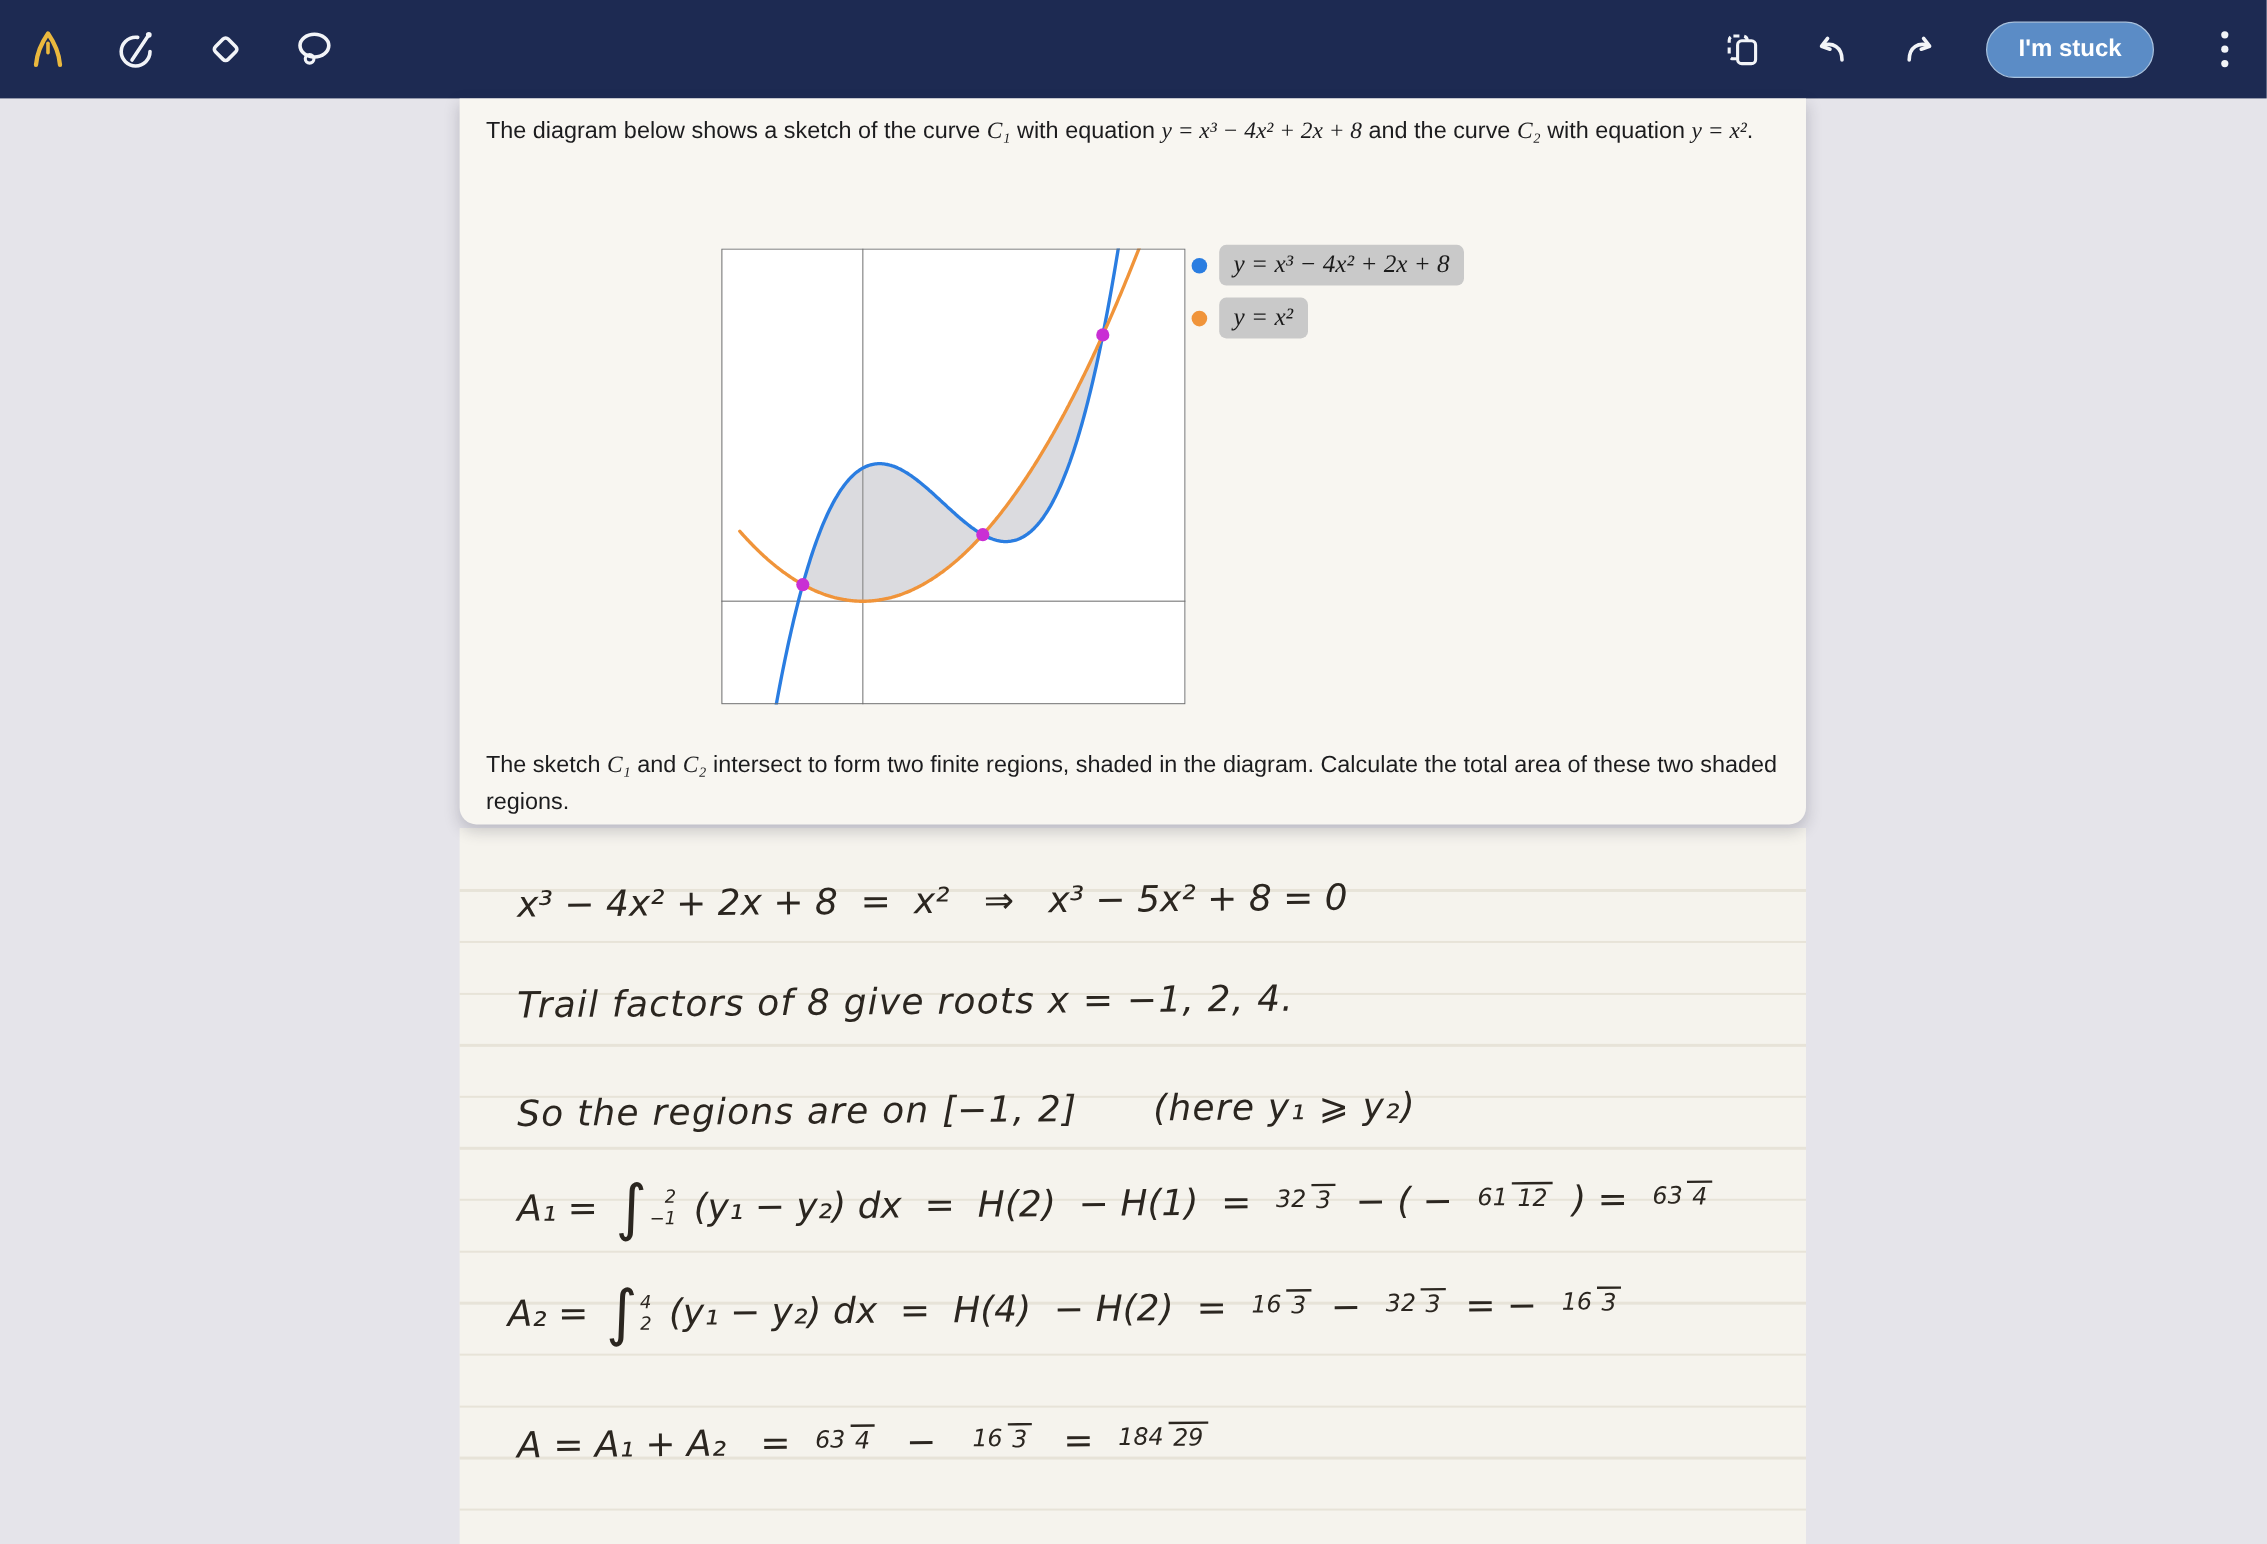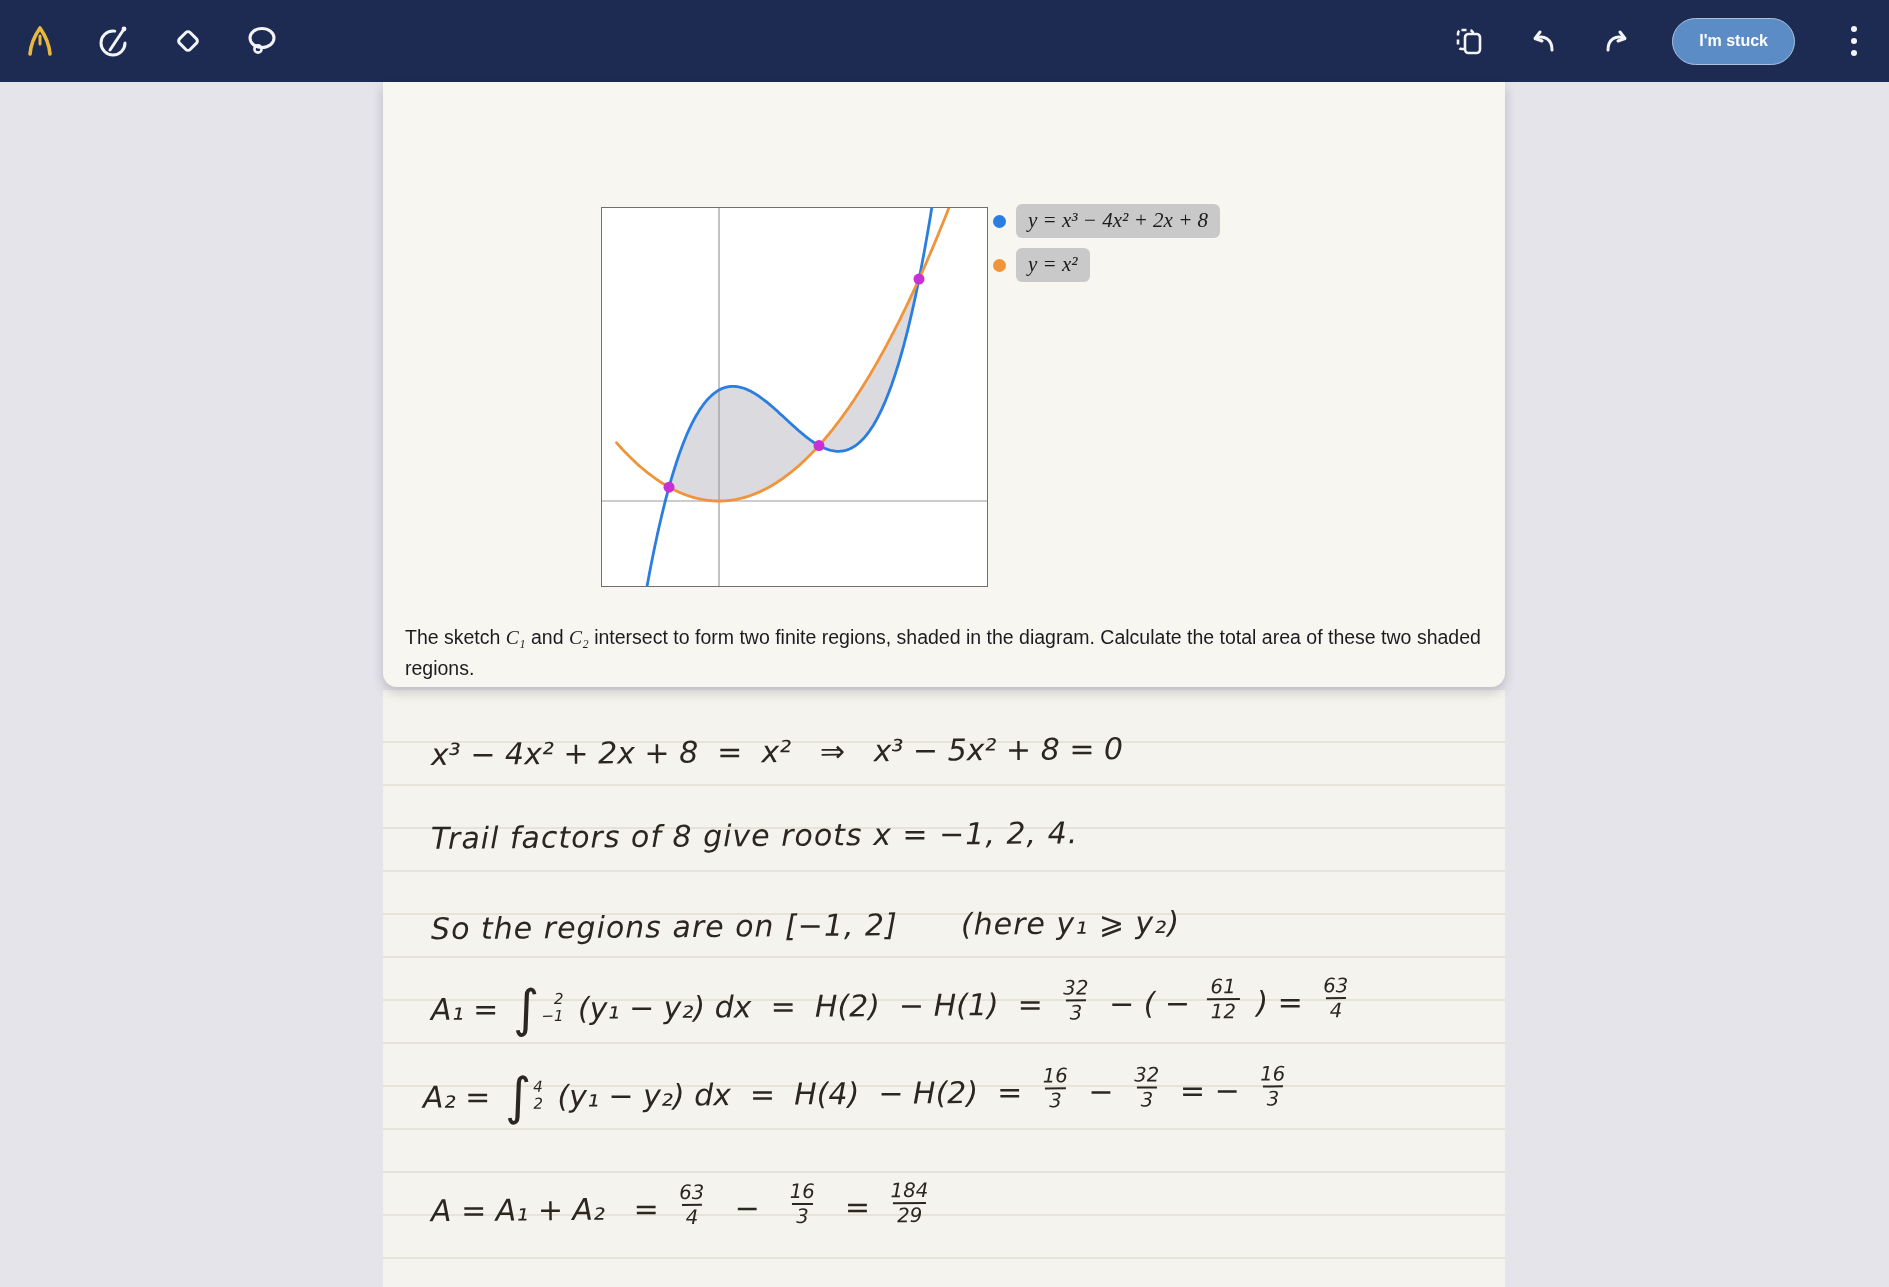--- a/index.html
+++ b/index.html
@@ -9,21 +9,21 @@
   
   .toolbar{position:absolute;top:0;left:0;width:1889px;height:82px;background:#1d2a52;
            display:flex;align-items:center;box-sizing:border-box;padding:0 26px 0 20px;}
   .tool-btn{width:40px;height:40px;border:none;background:transparent;padding:2px;
             display:flex;align-items:center;justify-content:center;cursor:pointer;margin-right:34px;}
   .tool-btn svg{width:36px;height:36px;}
   .spacer{flex:1;}
   .hist-btn{width:38px;height:38px;border:none;background:transparent;padding:2px;cursor:pointer;
             display:flex;align-items:center;justify-content:center;margin-right:36px;}
   .hist-btn svg{width:32px;height:32px;}
-  .pill{height:47px;border-radius:24px;color:#fff;font-weight:700;font-size:16px;
+  .pill{height:47px;border-radius:24px;color:#fff;font-weight:700;font-size:20px;
         font-family:"Liberation Sans",sans-serif;cursor:pointer;padding:0 26px;white-space:nowrap;}
   .pill.stuck{background:#5b8cc6;border:1.5px solid #a9c2de;margin-right:26px;}
   .pill.finished{background:#3f7ed2;border:1.5px solid #9cbfe8;}
   .kebab{border:none;background:transparent;margin-left:24px;cursor:pointer;
          display:flex;flex-direction:column;gap:6px;padding:6px;}
   .kebab i{width:6px;height:6px;border-radius:50%;background:#f2f4f8;display:block;}
 
   
   .card{position:absolute;left:383px;top:82px;width:1122px;height:605px;background:#f8f6f1;
         border-radius:0 0 14px 14px;box-shadow:0 5px 12px rgba(40,40,60,.22);z-index:3;}
@@ -47,21 +47,21 @@
         background-position:0 10px;z-index:1;}
   .work-line{position:absolute;left:48px;display:flex;align-items:center;white-space:pre;
              font-family:"DejaVu Sans",sans-serif;font-style:italic;font-size:30px;color:#2b2620;
              transform:rotate(-0.5deg);}
   .wl1{top:44px;}
   .wl2{top:128px;letter-spacing:1px;}
   .wl3{top:218px;letter-spacing:1px;}
   .wl4{top:292px;}
   .wl5{top:380px;left:40px;}
   .wl6{top:495px;}
-  .frac{display:inline-flex;flex-direction:column;align-items:center;line-height:1.1;
+  .frac{display:inline-flex;flex-direction:row;align-items:center;line-height:1.1;
         font-size:.66em;margin:0 7px;transform:translateY(-3px);}
   .frac .den{border-top:2.4px solid currentColor;padding:1px 4px 0;}
   .frac .num{padding:0 4px;}
   .intg{display:inline-flex;align-items:center;margin:0 5px;}
   .intg .glyph{font-size:1.7em;line-height:.85;}
   .intg .lims{display:inline-flex;flex-direction:column;font-size:.5em;line-height:1.15;margin-left:2px;}
   .intg .lims span:first-child{align-self:flex-end;}
 </style>
 </head>
 <body>
@@ -116,20 +116,21 @@
   <button class="pill stuck">I'm stuck</button>
 
   <button class="kebab">
     <i></i>
       <i></i>
       <i></i>
   </button>
 </header>
 
 <section class="card">
+  <p class="ptext" id="p1"><span>The diagram below shows a sketch of the curve </span><span class="math">C₁</span><span> with equation </span><span class="math">y = x³ − 4x² + 2x + 8</span><span> and the curve </span><span class="math">C₂</span><span> with equation </span><span class="math">y = x²</span><span>.</span></p>
 
   <div class="graph-wrap">
     <svg id="chart" viewBox="0 0 387 380">
         <path d="M68.0,280.1 L69.5,274.8 L71.0,269.7 L72.5,264.7 L74.0,259.9 L75.5,255.2 L77.0,250.8 L78.5,246.4 L80.0,242.3 L81.5,238.3 L83.0,234.4 L84.5,230.7 L86.0,227.2 L87.5,223.8 L89.0,220.5 L90.5,217.4 L92.0,214.4 L93.5,211.6 L95.0,208.9 L96.5,206.4 L98.0,203.9 L99.5,201.6 L101.0,199.5 L102.5,197.4 L104.0,195.5 L105.5,193.7 L107.0,192.0 L108.5,190.4 L110.0,189.0 L111.5,187.6 L113.0,186.4 L114.5,185.3 L116.0,184.3 L117.5,183.3 L119.0,182.5 L120.5,181.8 L122.0,181.2 L123.5,180.7 L125.0,180.2 L126.5,179.9 L128.0,179.6 L129.5,179.5 L131.0,179.4 L132.5,179.3 L134.0,179.4 L135.5,179.6 L137.0,179.8 L138.5,180.1 L140.0,180.4 L141.5,180.8 L143.0,181.3 L144.5,181.9 L146.0,182.5 L147.5,183.2 L149.0,183.9 L150.5,184.7 L152.0,185.5 L153.5,186.4 L155.0,187.3 L156.5,188.3 L158.0,189.3 L159.5,190.3 L161.0,191.4 L162.5,192.5 L164.0,193.7 L165.5,194.9 L167.0,196.1 L168.5,197.4 L170.0,198.6 L171.5,199.9 L173.0,201.2 L174.5,202.5 L176.0,203.9 L177.5,205.2 L179.0,206.6 L180.5,208.0 L182.0,209.4 L183.5,210.8 L185.0,212.1 L186.5,213.5 L188.0,214.9 L189.5,216.3 L191.0,217.7 L192.5,219.0 L194.0,220.4 L195.5,221.7 L197.0,223.0 L198.5,224.3 L200.0,225.6 L201.5,226.9 L203.0,228.1 L204.5,229.3 L206.0,230.5 L207.5,231.6 L209.0,232.7 L210.5,233.8 L212.0,234.8 L213.5,235.8 L215.0,236.8 L216.5,237.7 L218.0,238.5 L219.5,239.3 L221.0,240.1 L222.5,240.8 L224.0,241.4 L225.5,242.0 L227.0,242.6 L228.5,243.0 L230.0,243.4 L231.5,243.7 L233.0,244.0 L234.5,244.2 L236.0,244.3 L237.5,244.3 L239.0,244.3 L240.5,244.1 L242.0,243.9 L243.5,243.6 L245.0,243.2 L246.5,242.8 L248.0,242.2 L249.5,241.5 L251.0,240.8 L252.5,239.9 L254.0,239.0 L255.5,237.9 L257.0,236.7 L258.5,235.4 L260.0,234.0 L261.5,232.5 L263.0,230.9 L264.5,229.2 L266.0,227.3 L267.5,225.4 L269.0,223.3 L270.5,221.0 L272.0,218.7 L273.5,216.2 L275.0,213.6 L276.5,210.8 L278.0,207.9 L279.5,204.9 L281.0,201.7 L282.5,198.4 L284.0,194.9 L285.5,191.3 L287.0,187.5 L288.5,183.6 L290.0,179.6 L291.5,175.3 L293.0,170.9 L294.5,166.4 L296.0,161.7 L297.5,156.8 L299.0,151.7 L300.5,146.5 L302.0,141.1 L303.5,135.5 L305.0,129.8 L306.5,123.8 L308.0,117.7 L309.5,111.4 L311.0,104.9 L312.5,98.3 L314.0,91.4 L315.5,84.3 L317.0,77.1 L318.0,72.1 L316.5,75.4 L315.0,78.7 L313.5,82.0 L312.0,85.2 L310.5,88.4 L309.0,91.6 L307.5,94.8 L306.0,97.9 L304.5,101.1 L303.0,104.2 L301.5,107.2 L300.0,110.3 L298.5,113.3 L297.0,116.3 L295.5,119.2 L294.0,122.2 L292.5,125.1 L291.0,128.0 L289.5,130.9 L288.0,133.7 L286.5,136.5 L285.0,139.3 L283.5,142.1 L282.0,144.8 L280.5,147.5 L279.0,150.2 L277.5,152.9 L276.0,155.5 L274.5,158.1 L273.0,160.7 L271.5,163.3 L270.0,165.8 L268.5,168.4 L267.0,170.9 L265.5,173.3 L264.0,175.8 L262.5,178.2 L261.0,180.6 L259.5,182.9 L258.0,185.3 L256.5,187.6 L255.0,189.9 L253.5,192.2 L252.0,194.4 L250.5,196.6 L249.0,198.8 L247.5,201.0 L246.0,203.1 L244.5,205.2 L243.0,207.3 L241.5,209.4 L240.0,211.4 L238.5,213.5 L237.0,215.5 L235.5,217.4 L234.0,219.4 L232.5,221.3 L231.0,223.2 L229.5,225.0 L228.0,226.9 L226.5,228.7 L225.0,230.5 L223.5,232.3 L222.0,234.0 L220.5,235.7 L219.0,237.4 L217.5,239.1 L216.0,240.7 L214.5,242.4 L213.0,243.9 L211.5,245.5 L210.0,247.1 L208.5,248.6 L207.0,250.1 L205.5,251.5 L204.0,253.0 L202.5,254.4 L201.0,255.8 L199.5,257.2 L198.0,258.5 L196.5,259.8 L195.0,261.1 L193.5,262.4 L192.0,263.6 L190.5,264.9 L189.0,266.0 L187.5,267.2 L186.0,268.4 L184.5,269.5 L183.0,270.6 L181.5,271.6 L180.0,272.7 L178.5,273.7 L177.0,274.7 L175.5,275.7 L174.0,276.6 L172.5,277.5 L171.0,278.4 L169.5,279.3 L168.0,280.1 L166.5,281.0 L165.0,281.8 L163.5,282.5 L162.0,283.3 L160.5,284.0 L159.0,284.7 L157.5,285.4 L156.0,286.0 L154.5,286.6 L153.0,287.2 L151.5,287.8 L150.0,288.3 L148.5,288.9 L147.0,289.3 L145.5,289.8 L144.0,290.3 L142.5,290.7 L141.0,291.1 L139.5,291.5 L138.0,291.8 L136.5,292.1 L135.0,292.4 L133.5,292.7 L132.0,292.9 L130.5,293.1 L129.0,293.3 L127.5,293.5 L126.0,293.7 L124.5,293.8 L123.0,293.9 L121.5,293.9 L120.0,294.0 L118.5,294.0 L117.0,294.0 L115.5,294.0 L114.0,293.9 L112.5,293.8 L111.0,293.7 L109.5,293.6 L108.0,293.5 L106.5,293.3 L105.0,293.1 L103.5,292.8 L102.0,292.6 L100.5,292.3 L99.0,292.0 L97.5,291.7 L96.0,291.3 L94.5,291.0 L93.0,290.5 L91.5,290.1 L90.0,289.7 L88.5,289.2 L87.0,288.7 L85.5,288.2 L84.0,287.6 L82.5,287.0 L81.0,286.4 L79.5,285.8 L78.0,285.1 L76.5,284.5 L75.0,283.8 L73.5,283.0 L72.0,282.3 L70.5,281.5 L69.0,280.7 Z" fill="#dbdbdf" stroke="none"></path>
         <line x1="117.99999999999999" y1="0" x2="117.99999999999999" y2="380" stroke="#9a9a9a" stroke-width="1.2"></line>
         <line x1="0" y1="294.014598540146" x2="387" y2="294.014598540146" stroke="#9a9a9a" stroke-width="1.2"></line>
         <path d="M15.5,592.5 L16.5,584.0 L17.5,575.6 L18.5,567.2 L19.5,559.0 L20.5,550.9 L21.5,542.9 L22.5,535.1 L23.5,527.3 L24.5,519.6 L25.5,512.1 L26.5,504.6 L27.5,497.2 L28.5,490.0 L29.5,482.9 L30.5,475.8 L31.5,468.9 L32.5,462.1 L33.5,455.3 L34.5,448.7 L35.5,442.2 L36.5,435.7 L37.5,429.4 L38.5,423.2 L39.5,417.0 L40.5,411.0 L41.5,405.0 L42.5,399.2 L43.5,393.4 L44.5,387.8 L45.5,382.2 L46.5,376.7 L47.5,371.3 L48.5,366.0 L49.5,360.8 L50.5,355.7 L51.5,350.7 L52.5,345.8 L53.5,340.9 L54.5,336.2 L55.5,331.5 L56.5,326.9 L57.5,322.4 L58.5,318.0 L59.5,313.7 L60.5,309.4 L61.5,305.3 L62.5,301.2 L63.5,297.2 L64.5,293.2 L65.5,289.4 L66.5,285.6 L67.5,282.0 L68.5,278.4 L69.5,274.8 L70.5,271.4 L71.5,268.0 L72.5,264.7 L73.5,261.5 L74.5,258.3 L75.5,255.2 L76.5,252.2 L77.5,249.3 L78.5,246.4 L79.5,243.6 L80.5,240.9 L81.5,238.3 L82.5,235.7 L83.5,233.2 L84.5,230.7 L85.5,228.3 L86.5,226.0 L87.5,223.8 L88.5,221.6 L89.5,219.5 L90.5,217.4 L91.5,215.4 L92.5,213.5 L93.5,211.6 L94.5,209.8 L95.5,208.0 L96.5,206.4 L97.5,204.7 L98.5,203.1 L99.5,201.6 L100.5,200.2 L101.5,198.8 L102.5,197.4 L103.5,196.1 L104.5,194.9 L105.5,193.7 L106.5,192.5 L107.5,191.5 L108.5,190.4 L109.5,189.5 L110.5,188.5 L111.5,187.6 L112.5,186.8 L113.5,186.0 L114.5,185.3 L115.5,184.6 L116.5,183.9 L117.5,183.3 L118.5,182.8 L119.5,182.3 L120.5,181.8 L121.5,181.4 L122.5,181.0 L123.5,180.7 L124.5,180.4 L125.5,180.1 L126.5,179.9 L127.5,179.7 L128.5,179.6 L129.5,179.5 L130.5,179.4 L131.5,179.3 L132.5,179.3 L133.5,179.4 L134.5,179.5 L135.5,179.6 L136.5,179.7 L137.5,179.9 L138.5,180.1 L139.5,180.3 L140.5,180.6 L141.5,180.8 L142.5,181.2 L143.5,181.5 L144.5,181.9 L145.5,182.3 L146.5,182.7 L147.5,183.2 L148.5,183.6 L149.5,184.1 L150.5,184.7 L151.5,185.2 L152.5,185.8 L153.5,186.4 L154.5,187.0 L155.5,187.6 L156.5,188.3 L157.5,188.9 L158.5,189.6 L159.5,190.3 L160.5,191.1 L161.5,191.8 L162.5,192.5 L163.5,193.3 L164.5,194.1 L165.5,194.9 L166.5,195.7 L167.5,196.5 L168.5,197.4 L169.5,198.2 L170.5,199.0 L171.5,199.9 L172.5,200.8 L173.5,201.7 L174.5,202.5 L175.5,203.4 L176.5,204.3 L177.5,205.2 L178.5,206.2 L179.5,207.1 L180.5,208.0 L181.5,208.9 L182.5,209.8 L183.5,210.8 L184.5,211.7 L185.5,212.6 L186.5,213.5 L187.5,214.4 L188.5,215.4 L189.5,216.3 L190.5,217.2 L191.5,218.1 L192.5,219.0 L193.5,219.9 L194.5,220.8 L195.5,221.7 L196.5,222.6 L197.5,223.5 L198.5,224.3 L199.5,225.2 L200.5,226.0 L201.5,226.9 L202.5,227.7 L203.5,228.5 L204.5,229.3 L205.5,230.1 L206.5,230.9 L207.5,231.6 L208.5,232.4 L209.5,233.1 L210.5,233.8 L211.5,234.5 L212.5,235.2 L213.5,235.8 L214.5,236.5 L215.5,237.1 L216.5,237.7 L217.5,238.3 L218.5,238.8 L219.5,239.3 L220.5,239.9 L221.5,240.3 L222.5,240.8 L223.5,241.2 L224.5,241.6 L225.5,242.0 L226.5,242.4 L227.5,242.7 L228.5,243.0 L229.5,243.3 L230.5,243.5 L231.5,243.7 L232.5,243.9 L233.5,244.1 L234.5,244.2 L235.5,244.3 L236.5,244.3 L237.5,244.3 L238.5,244.3 L239.5,244.2 L240.5,244.1 L241.5,244.0 L242.5,243.8 L243.5,243.6 L244.5,243.4 L245.5,243.1 L246.5,242.8 L247.5,242.4 L248.5,242.0 L249.5,241.5 L250.5,241.0 L251.5,240.5 L252.5,239.9 L253.5,239.3 L254.5,238.6 L255.5,237.9 L256.5,237.1 L257.5,236.3 L258.5,235.4 L259.5,234.5 L260.5,233.6 L261.5,232.5 L262.5,231.5 L263.5,230.4 L264.5,229.2 L265.5,228.0 L266.5,226.7 L267.5,225.4 L268.5,224.0 L269.5,222.5 L270.5,221.0 L271.5,219.5 L272.5,217.9 L273.5,216.2 L274.5,214.5 L275.5,212.7 L276.5,210.8 L277.5,208.9 L278.5,206.9 L279.5,204.9 L280.5,202.8 L281.5,200.6 L282.5,198.4 L283.5,196.1 L284.5,193.7 L285.5,191.3 L286.5,188.8 L287.5,186.3 L288.5,183.6 L289.5,180.9 L290.5,178.2 L291.5,175.3 L292.5,172.4 L293.5,169.4 L294.5,166.4 L295.5,163.2 L296.5,160.0 L297.5,156.8 L298.5,153.4 L299.5,150.0 L300.5,146.5 L301.5,142.9 L302.5,139.3 L303.5,135.5 L304.5,131.7 L305.5,127.8 L306.5,123.8 L307.5,119.8 L308.5,115.6 L309.5,111.4 L310.5,107.1 L311.5,102.7 L312.5,98.3 L313.5,93.7 L314.5,89.1 L315.5,84.3 L316.5,79.5 L317.5,74.6 L318.5,69.6 L319.5,64.5 L320.5,59.4 L321.5,54.1 L322.5,48.7 L323.5,43.3 L324.5,37.8 L325.5,32.1 L326.5,26.4 L327.5,20.6 L328.5,14.7 L329.5,8.7 L330.5,2.6 L331.5,-3.6 L332.5,-9.9 L333.5,-16.3 L334.5,-22.8 L335.5,-29.4 L336.5,-36.1 L337.5,-42.9 L338.5,-49.8 L339.5,-56.8 L340.5,-63.9 L341.5,-71.2 L342.5,-78.5 L343.5,-85.9 L344.5,-93.4 L345.5,-101.1 L346.5,-108.8 L347.5,-116.6 L348.5,-124.6 L349.5,-132.7 L350.5,-140.8 L351.5,-149.1 L352.5,-157.5 L353.5,-166.0 L354.5,-174.6 L355.5,-183.4 L356.5,-192.2 L357.5,-201.2 L358.5,-210.3 L359.5,-219.4 L360.5,-228.8 L361.5,-238.2 L362.5,-247.7 L363.5,-257.4 L364.5,-267.2 L365.5,-277.1 L366.5,-287.1 L367.5,-297.2 L368.5,-307.5 L369.5,-317.9 L370.5,-328.4 L371.5,-339.0 L372.5,-349.8 L373.5,-360.6 L374.5,-371.7 L375.5,-382.8 L376.5,-394.0 L377.5,-405.4" fill="none" stroke="#2a7de1" stroke-width="2.8" stroke-linecap="round"></path>
         <path d="M15.5,235.7 L16.5,236.9 L17.5,238.0 L18.5,239.1 L19.5,240.2 L20.5,241.3 L21.5,242.4 L22.5,243.4 L23.5,244.5 L24.5,245.5 L25.5,246.5 L26.5,247.6 L27.5,248.6 L28.5,249.6 L29.5,250.6 L30.5,251.5 L31.5,252.5 L32.5,253.5 L33.5,254.4 L34.5,255.3 L35.5,256.3 L36.5,257.2 L37.5,258.1 L38.5,259.0 L39.5,259.8 L40.5,260.7 L41.5,261.5 L42.5,262.4 L43.5,263.2 L44.5,264.0 L45.5,264.9 L46.5,265.7 L47.5,266.4 L48.5,267.2 L49.5,268.0 L50.5,268.7 L51.5,269.5 L52.5,270.2 L53.5,270.9 L54.5,271.6 L55.5,272.3 L56.5,273.0 L57.5,273.7 L58.5,274.4 L59.5,275.0 L60.5,275.7 L61.5,276.3 L62.5,276.9 L63.5,277.5 L64.5,278.1 L65.5,278.7 L66.5,279.3 L67.5,279.9 L68.5,280.4 L69.5,281.0 L70.5,281.5 L71.5,282.0 L72.5,282.5 L73.5,283.0 L74.5,283.5 L75.5,284.0 L76.5,284.5 L77.5,284.9 L78.5,285.4 L79.5,285.8 L80.5,286.2 L81.5,286.6 L82.5,287.0 L83.5,287.4 L84.5,287.8 L85.5,288.2 L86.5,288.5 L87.5,288.9 L88.5,289.2 L89.5,289.5 L90.5,289.8 L91.5,290.1 L92.5,290.4 L93.5,290.7 L94.5,291.0 L95.5,291.2 L96.5,291.5 L97.5,291.7 L98.5,291.9 L99.5,292.1 L100.5,292.3 L101.5,292.5 L102.5,292.7 L103.5,292.8 L104.5,293.0 L105.5,293.1 L106.5,293.3 L107.5,293.4 L108.5,293.5 L109.5,293.6 L110.5,293.7 L111.5,293.8 L112.5,293.8 L113.5,293.9 L114.5,293.9 L115.5,294.0 L116.5,294.0 L117.5,294.0 L118.5,294.0 L119.5,294.0 L120.5,294.0 L121.5,293.9 L122.5,293.9 L123.5,293.8 L124.5,293.8 L125.5,293.7 L126.5,293.6 L127.5,293.5 L128.5,293.4 L129.5,293.3 L130.5,293.1 L131.5,293.0 L132.5,292.8 L133.5,292.7 L134.5,292.5 L135.5,292.3 L136.5,292.1 L137.5,291.9 L138.5,291.7 L139.5,291.5 L140.5,291.2 L141.5,291.0 L142.5,290.7 L143.5,290.4 L144.5,290.1 L145.5,289.8 L146.5,289.5 L147.5,289.2 L148.5,288.9 L149.5,288.5 L150.5,288.2 L151.5,287.8 L152.5,287.4 L153.5,287.0 L154.5,286.6 L155.5,286.2 L156.5,285.8 L157.5,285.4 L158.5,284.9 L159.5,284.5 L160.5,284.0 L161.5,283.5 L162.5,283.0 L163.5,282.5 L164.5,282.0 L165.5,281.5 L166.5,281.0 L167.5,280.4 L168.5,279.9 L169.5,279.3 L170.5,278.7 L171.5,278.1 L172.5,277.5 L173.5,276.9 L174.5,276.3 L175.5,275.7 L176.5,275.0 L177.5,274.4 L178.5,273.7 L179.5,273.0 L180.5,272.3 L181.5,271.6 L182.5,270.9 L183.5,270.2 L184.5,269.5 L185.5,268.7 L186.5,268.0 L187.5,267.2 L188.5,266.4 L189.5,265.7 L190.5,264.9 L191.5,264.0 L192.5,263.2 L193.5,262.4 L194.5,261.5 L195.5,260.7 L196.5,259.8 L197.5,259.0 L198.5,258.1 L199.5,257.2 L200.5,256.3 L201.5,255.3 L202.5,254.4 L203.5,253.5 L204.5,252.5 L205.5,251.5 L206.5,250.6 L207.5,249.6 L208.5,248.6 L209.5,247.6 L210.5,246.5 L211.5,245.5 L212.5,244.5 L213.5,243.4 L214.5,242.4 L215.5,241.3 L216.5,240.2 L217.5,239.1 L218.5,238.0 L219.5,236.9 L220.5,235.7 L221.5,234.6 L222.5,233.4 L223.5,232.3 L224.5,231.1 L225.5,229.9 L226.5,228.7 L227.5,227.5 L228.5,226.3 L229.5,225.0 L230.5,223.8 L231.5,222.6 L232.5,221.3 L233.5,220.0 L234.5,218.7 L235.5,217.4 L236.5,216.1 L237.5,214.8 L238.5,213.5 L239.5,212.1 L240.5,210.8 L241.5,209.4 L242.5,208.0 L243.5,206.6 L244.5,205.2 L245.5,203.8 L246.5,202.4 L247.5,201.0 L248.5,199.5 L249.5,198.1 L250.5,196.6 L251.5,195.1 L252.5,193.7 L253.5,192.2 L254.5,190.7 L255.5,189.1 L256.5,187.6 L257.5,186.1 L258.5,184.5 L259.5,182.9 L260.5,181.4 L261.5,179.8 L262.5,178.2 L263.5,176.6 L264.5,175.0 L265.5,173.3 L266.5,171.7 L267.5,170.0 L268.5,168.4 L269.5,166.7 L270.5,165.0 L271.5,163.3 L272.5,161.6 L273.5,159.9 L274.5,158.1 L275.5,156.4 L276.5,154.7 L277.5,152.9 L278.5,151.1 L279.5,149.3 L280.5,147.5 L281.5,145.7 L282.5,143.9 L283.5,142.1 L284.5,140.2 L285.5,138.4 L286.5,136.5 L287.5,134.6 L288.5,132.7 L289.5,130.9 L290.5,128.9 L291.5,127.0 L292.5,125.1 L293.5,123.2 L294.5,121.2 L295.5,119.2 L296.5,117.3 L297.5,115.3 L298.5,113.3 L299.5,111.3 L300.5,109.2 L301.5,107.2 L302.5,105.2 L303.5,103.1 L304.5,101.1 L305.5,99.0 L306.5,96.9 L307.5,94.8 L308.5,92.7 L309.5,90.6 L310.5,88.4 L311.5,86.3 L312.5,84.2 L313.5,82.0 L314.5,79.8 L315.5,77.6 L316.5,75.4 L317.5,73.2 L318.5,71.0 L319.5,68.8 L320.5,66.5 L321.5,64.3 L322.5,62.0 L323.5,59.7 L324.5,57.5 L325.5,55.2 L326.5,52.9 L327.5,50.5 L328.5,48.2 L329.5,45.9 L330.5,43.5 L331.5,41.1 L332.5,38.8 L333.5,36.4 L334.5,34.0 L335.5,31.6 L336.5,29.2 L337.5,26.7 L338.5,24.3 L339.5,21.8 L340.5,19.4 L341.5,16.9 L342.5,14.4 L343.5,11.9 L344.5,9.4 L345.5,6.9 L346.5,4.4 L347.5,1.8 L348.5,-0.7 L349.5,-3.3 L350.5,-5.9 L351.5,-8.4 L352.5,-11.0 L353.5,-13.6 L354.5,-16.3 L355.5,-18.9 L356.5,-21.5 L357.5,-24.2 L358.5,-26.9 L359.5,-29.5 L360.5,-32.2 L361.5,-34.9 L362.5,-37.6 L363.5,-40.3 L364.5,-43.1 L365.5,-45.8 L366.5,-48.6 L367.5,-51.3 L368.5,-54.1 L369.5,-56.9 L370.5,-59.7 L371.5,-62.5 L372.5,-65.3 L373.5,-68.1 L374.5,-71.0 L375.5,-73.8 L376.5,-76.7 L377.5,-79.6" fill="none" stroke="#f0943a" stroke-width="2.8" stroke-linecap="round"></path>
         <circle cx="68" cy="280.1459854014598" r="5.5" fill="#c92fd4"></circle>
         <circle cx="217.99999999999997" cy="238.54014598540147" r="5.5" fill="#c92fd4"></circle>

